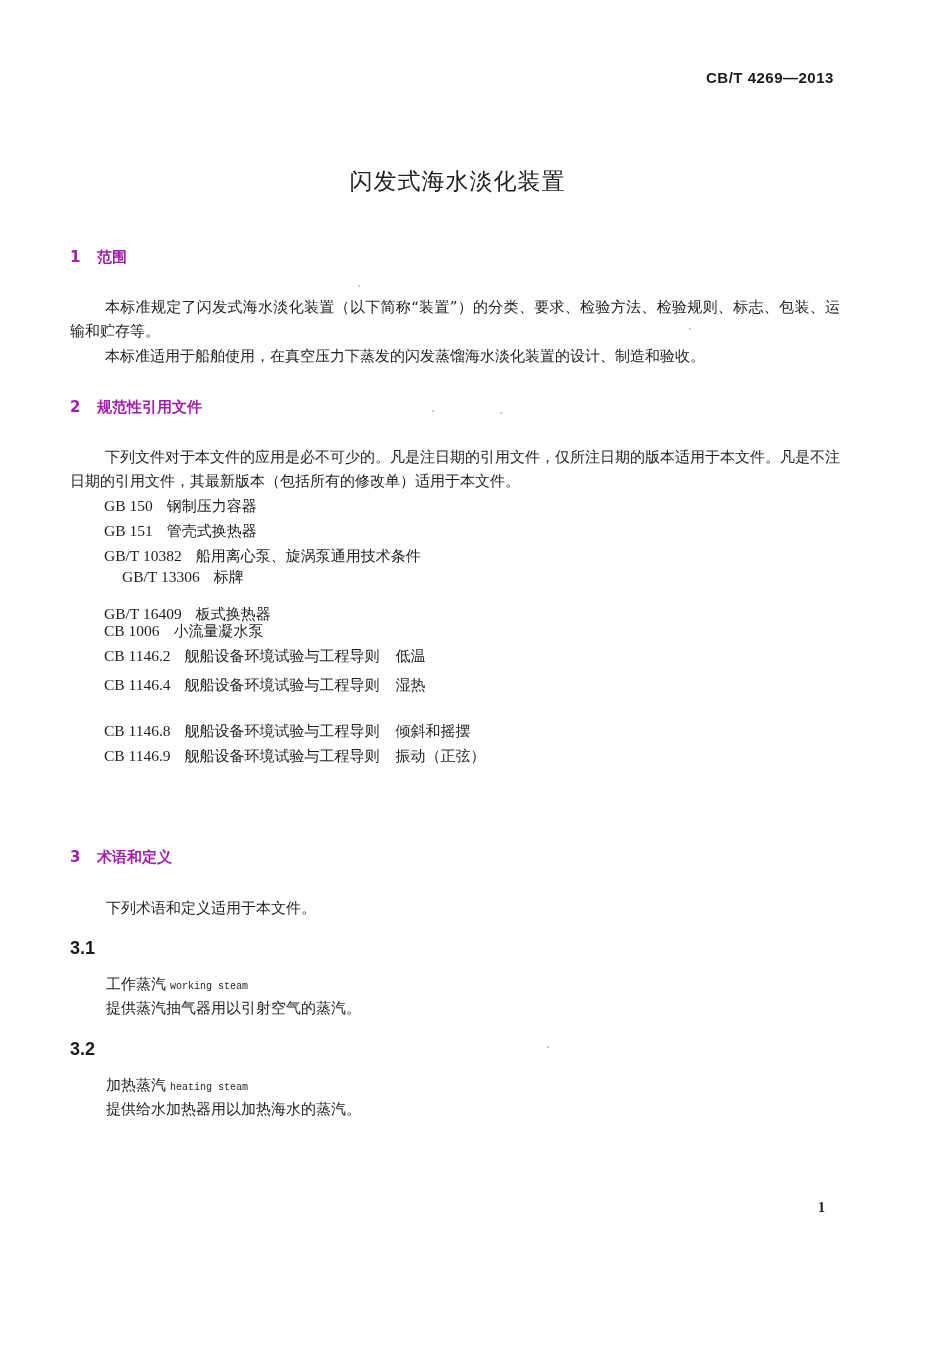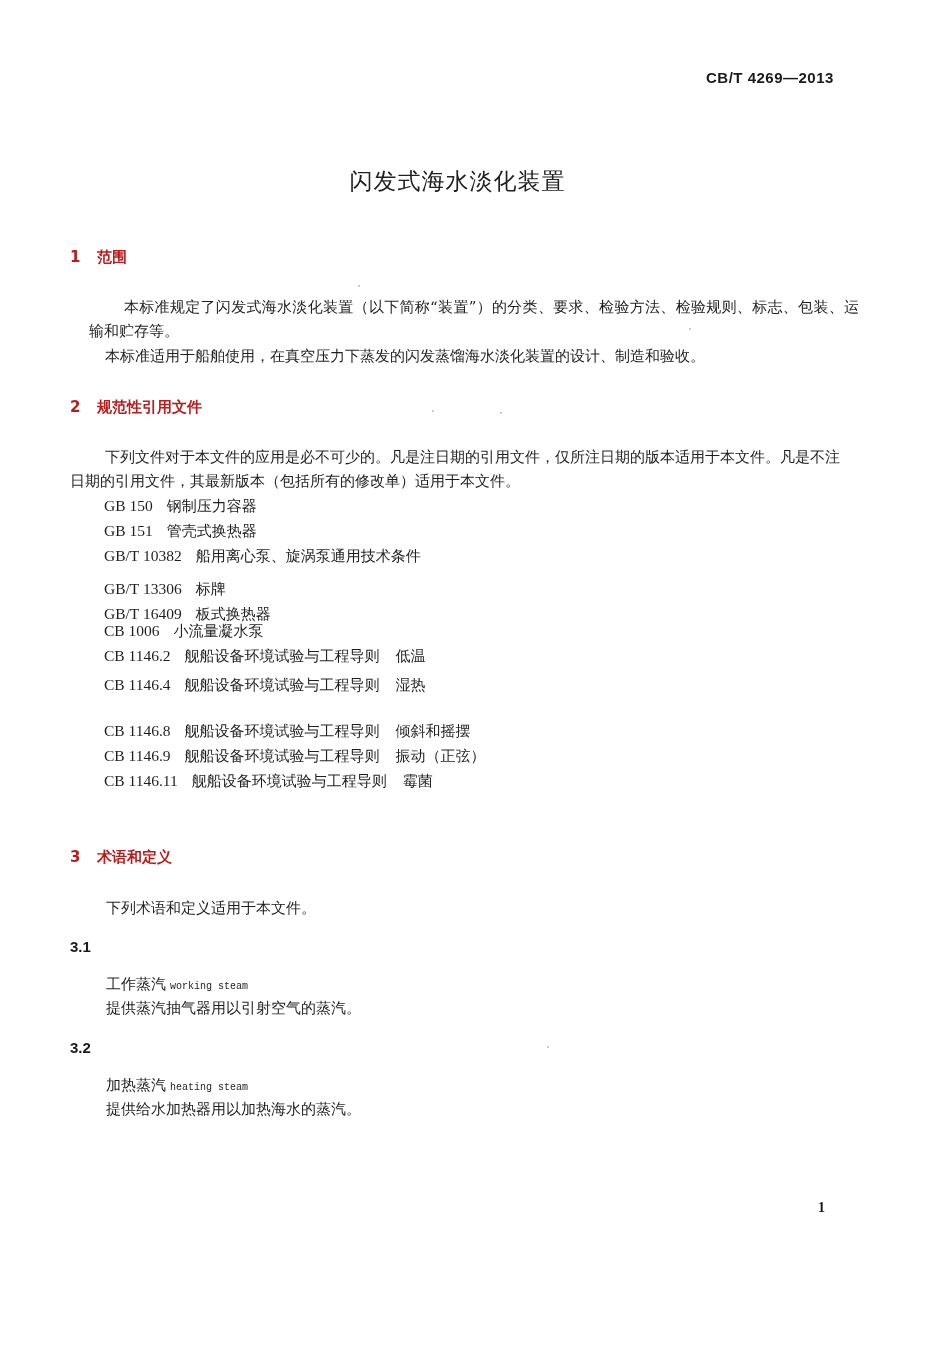--- a/index.html
+++ b/index.html
@@ -34,21 +34,21 @@
       text-align: center;
       font-family: "DejaVu Sans", "Liberation Sans", sans-serif;
       font-size: 23px;
       letter-spacing: 1px;
       color: #202020;
     }
     .sec-head {
       font-family: "DejaVu Sans", "Liberation Sans", sans-serif;
       font-weight: bold;
       font-size: 15px;
-      color: #b91c1c;
+      color: #a21caf;
     }
     .sec-num { display: inline-block; width: 27px; }
     .body-text {
       font-size: 15px;
       color: #1e1e1e;
     }
     .para {
       left: 70px; width: 770px;
       white-space: normal;
       text-indent: 35px;
@@ -67,21 +67,21 @@
     .term-head { left: 106px; font-size: 15px; }
     .term-en {
       font-family: Liberation Mono, monospace;
       font-size: 10px;
       margin-left: 4px;
     }
     .clause-num {
       left: 70px;
       font-family: "Liberation Sans", "DejaVu Sans", sans-serif;
       font-weight: bold;
-      font-size: 15px;
+      font-size: 18px;
     }
     .page-num {
       left: 818px; top: 1200px;
       font-family: "Liberation Serif", serif;
       font-size: 14px;
       font-weight: bold;
     }
     .speck { position: absolute; width: 2px; height: 2px; background: #bbb; border-radius: 1px; }
   </style>
 </head>
@@ -89,60 +89,57 @@
 
 <div class="page">
 
   <div class="abs std-code">CB/T 4269—2013</div>
 
   <div class="abs doc-title">闪发式海水淡化装置</div>
 
   <div class="abs sec-head" style="left:70px; top:248px;">
     <span class="sec-num">1</span><span>范围</span>
   </div>
-  <div class="abs body-text para" style="top:295px;margin-left:19px;">本标准规定了闪发式海水淡化装置（以下简称“装置”）的分类、要求、检验方法、检验规则、标志、包装、运输和贮存等。</div>
+  <div class="abs body-text para" style="top:295px;">本标准规定了闪发式海水淡化装置（以下简称“装置”）的分类、要求、检验方法、检验规则、标志、包装、运输和贮存等。</div>
   <div class="abs body-text para" style="top:344px;">本标准适用于船舶使用，在真空压力下蒸发的闪发蒸馏海水淡化装置的设计、制造和验收。</div>
 
   <div class="abs sec-head" style="left:70px; top:398px;">
     <span class="sec-num">2</span><span>规范性引用文件</span>
   </div>
   <div class="abs body-text para" style="top:445px;">下列文件对于本文件的应用是必不可少的。凡是注日期的引用文件，仅所注日期的版本适用于本文件。凡是不注日期的引用文件，其最新版本（包括所有的修改单）适用于本文件。</div>
 
   <div class="abs ref-row" style="top:497px;">
     <span class="ref-code">GB 150</span><span class="ref-gap"></span><span>钢制压力容器</span>
   </div>
   <div class="abs ref-row" style="top:522px;">
     <span class="ref-code">GB 151</span><span class="ref-gap"></span><span>管壳式换热器</span>
   </div>
   <div class="abs ref-row" style="top:547px;">
     <span class="ref-code">GB/T 10382</span><span class="ref-gap"></span><span>船用离心泵、旋涡泵通用技术条件</span>
   </div>
-  <div class="abs ref-row" style="top:580px;">
+  <div class="abs ref-row" style="top:568px;margin-left:18px;">
     <span class="ref-code">GB/T 13306</span><span class="ref-gap"></span><span>标牌</span>
   </div>
   <div class="abs ref-row" style="top:605px;text-align:right;">
     <span class="ref-code">GB/T 16409</span><span class="ref-gap"></span><span>板式换热器</span>
   </div>
   <div class="abs ref-row" style="top:622px;">
     <span class="ref-code">CB 1006</span><span class="ref-gap"></span><span>小流量凝水泵</span>
   </div>
   <div class="abs ref-row" style="top:647px;">
     <span class="ref-code">CB 1146.2</span><span class="ref-gap"></span><span>舰船设备环境试验与工程导则</span><span class="ref-sub">低温</span>
   </div>
   <div class="abs ref-row" style="top:676px;">
     <span class="ref-code">CB 1146.4</span><span class="ref-gap"></span><span>舰船设备环境试验与工程导则</span><span class="ref-sub">湿热</span>
   </div>
   <div class="abs ref-row" style="top:722px;">
     <span class="ref-code">CB 1146.8</span><span class="ref-gap"></span><span>舰船设备环境试验与工程导则</span><span class="ref-sub">倾斜和摇摆</span>
   </div>
   <div class="abs ref-row" style="top:747px;">
     <span class="ref-code">CB 1146.9</span><span class="ref-gap"></span><span>舰船设备环境试验与工程导则</span><span class="ref-sub">振动（正弦）</span>
-  </div>
-  <div class="abs ref-row" style="top:772px;">
-    <span class="ref-code">CB 1146.11</span><span class="ref-gap"></span><span>舰船设备环境试验与工程导则</span><span class="ref-sub">霉菌</span>
   </div>
 
   <div class="abs sec-head" style="left:70px; top:848px;">
     <span class="sec-num">3</span><span>术语和定义</span>
   </div>
   <div class="abs body-text" style="left:106px; top:899px;">下列术语和定义适用于本文件。</div>
 
   <div class="abs clause-num" style="top:938px;">3.1</div>
   <div class="abs body-text term-head" style="top:975px;">
     <span>工作蒸汽</span><span class="term-en">working steam</span>

